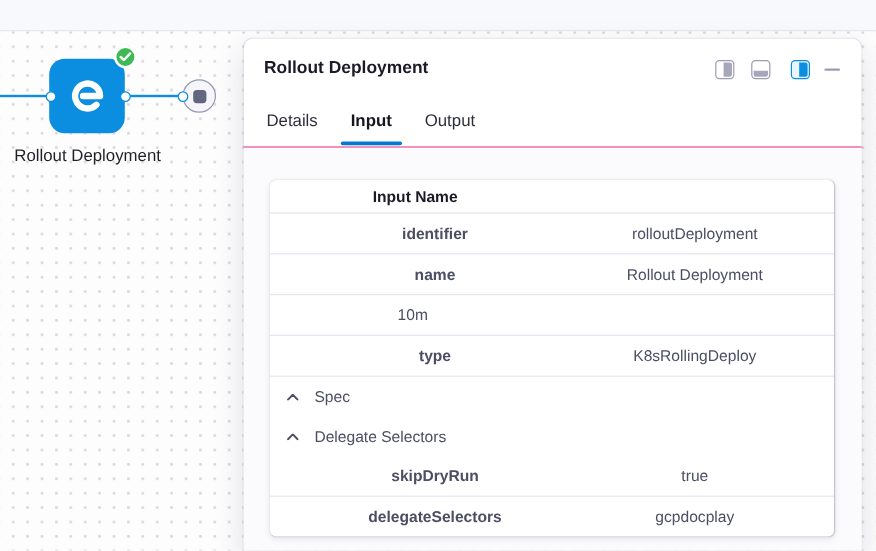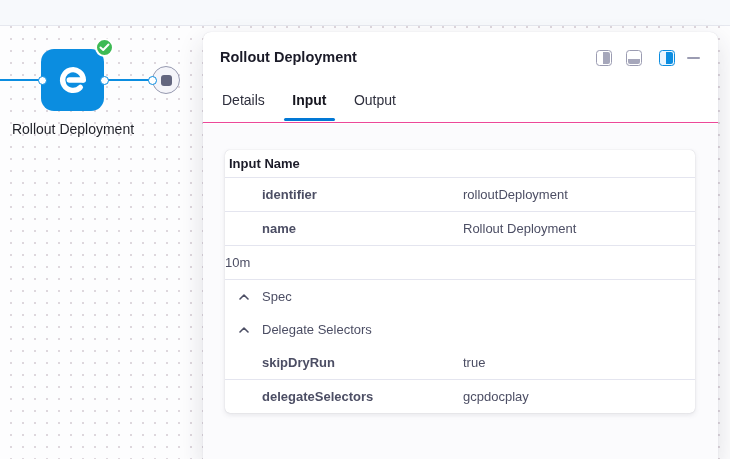--- a/index.html
+++ b/index.html
@@ -58,21 +58,21 @@
 
   .tabs{position:absolute;left:0;top:56px;width:515px;height:35px;
         border-bottom:1px solid #ec4899;padding-left:19px;box-sizing:border-box;}
   .tab{position:relative;display:inline-block;margin-right:23px;padding:4px 0 12px 0;
        font-size:14px;color:#2e2f3d;cursor:pointer;}
   .tab.active{font-weight:bold;color:#16161f;}
   .tab.active::after{content:"";position:absolute;left:-8px;right:-9px;bottom:-1px;
                      height:3px;background:#0278d5;border-radius:2px;}
 
   .panel-body{position:absolute;left:0;top:92px;width:515px;height:335px;
-              background:#fbfbfd;border-radius:0;}
+              background:#fbfbfd;border-radius:0;text-align:center;}
   .card{position:absolute;left:22px;top:26px;width:470px;background:#fff;
         border-radius:5px;
         box-shadow:0 0 1px rgba(40,41,61,.25),0 2px 5px rgba(96,97,112,.14);}
   .row{display:grid;grid-template-columns:238px 1fr;align-items:center;
        height:33px;font-size:13px;color:#4c4e64;}
   .row.sep{border-bottom:1px solid #e4e5ef;}
   .row.thead{height:27px;font-weight:bold;color:#1b1b28;}
   .th-name{padding-left:4px;}
   .cell-key{padding-left:37px;font-weight:bold;}
   .row.section{display:flex;align-items:center;padding-left:14px;
@@ -152,20 +152,24 @@
 
         <div class="row sep">
           <div class="cell-key">name</div>
           <div>Rollout Deployment</div>
         </div>
 
         <div class="row sep">
           <div>10m</div>
         </div>
 
+        <div class="row sep">
+          <div class="cell-key">type</div>
+          <div>K8sRollingDeploy</div>
+        </div>
 
         <div class="row section">
           <span class="chev">
             <svg width="10" height="6" viewBox="0 0 10 6">
                 <polyline points="1,5 5,1 9,5" fill="none" stroke="#4c4e64" stroke-width="1.6" stroke-linecap="round" stroke-linejoin="round"></polyline>
               </svg>
           </span>
           <span class="section-label">Spec</span>
         </div>
 

